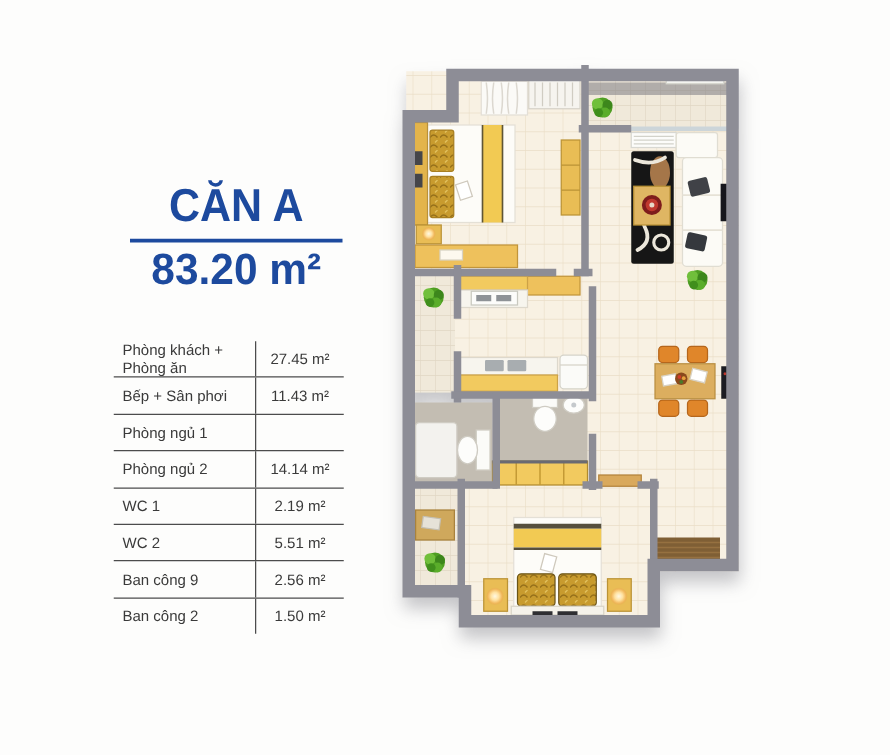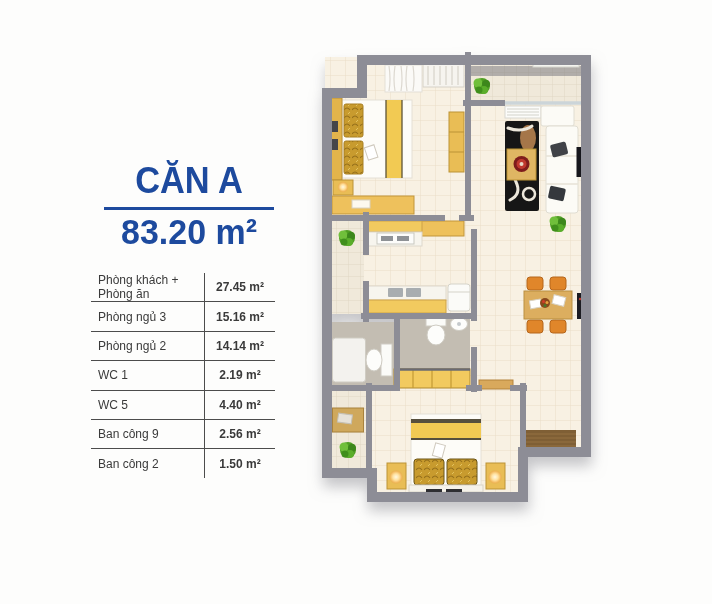--- a/index.html
+++ b/index.html
@@ -4,21 +4,21 @@
 <style>
   html,body{margin:0;padding:0;}
   body{
     width:712px;height:604px;position:relative;overflow:hidden;
     background:#fdfdfc;
     font-family:"Liberation Sans", sans-serif;
   }
   
   .title-block{
     position:absolute;left:98px;top:146px;width:182px;
-    text-align:center;color:#1d4a9e;margin-top:16px;
+    text-align:center;color:#1d4a9e;
   }
   .unit-name{
     font-size:37px;font-weight:bold;line-height:38px;
     transform:scaleX(.93);transform-origin:center;
     letter-spacing:0px;white-space:nowrap;
   }
   .title-divider{height:3px;background:#1d4a9e;margin:7px 6px 3px 6px;}
   .unit-area{
     font-size:35px;font-weight:bold;line-height:38px;
     transform:scaleX(.97);transform-origin:center;white-space:nowrap;
@@ -28,58 +28,61 @@
     position:absolute;left:91px;top:273px;width:184px;
     font-size:12px;color:#3a3a3a;
   }
   .area-row{display:flex;height:28.4px;border-bottom:1.7px solid #4c4c4c;}
   .area-row:last-child{border-bottom:none;justify-content:flex-end;}
   .cell-name{
     width:114px;padding-left:7px;box-sizing:border-box;
     border-right:1.7px solid #4c4c4c;
     display:flex;align-items:center;
   }
-  .cell-area{flex:1;display:flex;align-items:center;justify-content:center;font-weight:bold;}
+  .cell-area{flex:1;display:flex;align-items:center;justify-content:center;}
   
   .floorplan{position:absolute;left:298px;top:28px;width:324px;height:504px;}
 </style>
 </head>
 <body>
 
 <div class="title-block">
   <div class="unit-name">CĂN A</div>
   <div class="title-divider"></div>
   <div class="unit-area">83.20 m²</div>
 </div>
 
 <div class="area-table">
   <div class="area-row">
     <div class="cell-name">Phòng khách + Phòng ăn</div>
     <div class="cell-area">27.45 m²</div>
   </div>
 
-
-  <div class="area-row">
-    <div class="cell-name">Phòng ngủ 3</div>
-    <div class="cell-area">15.16 m²</div>
+  <div class="area-row">
+    <div class="cell-name">Bếp + Sân phơi</div>
+    <div class="cell-area">11.43 m²</div>
+  </div>
+
+  <div class="area-row">
+    <div class="cell-name">Phòng ngủ 1</div>
   </div>
 
   <div class="area-row">
     <div class="cell-name">Phòng ngủ 2</div>
     <div class="cell-area">14.14 m²</div>
   </div>
 
   <div class="area-row">
     <div class="cell-name">WC 1</div>
     <div class="cell-area">2.19 m²</div>
   </div>
 
   <div class="area-row">
-    <div class="cell-name">WC 5</div>
-    <div class="cell-area">4.40 m²</div>
+    <div class="cell-name">WC 2</div>
+    <div class="cell-area">5.51 m²</div>
   </div>
 
   <div class="area-row">
     <div class="cell-name">Ban công 9</div>
     <div class="cell-area">2.56 m²</div>
   </div>
 
   <div class="area-row">
     <div class="cell-name">Ban công 2</div>
     <div class="cell-area">1.50 m²</div>

